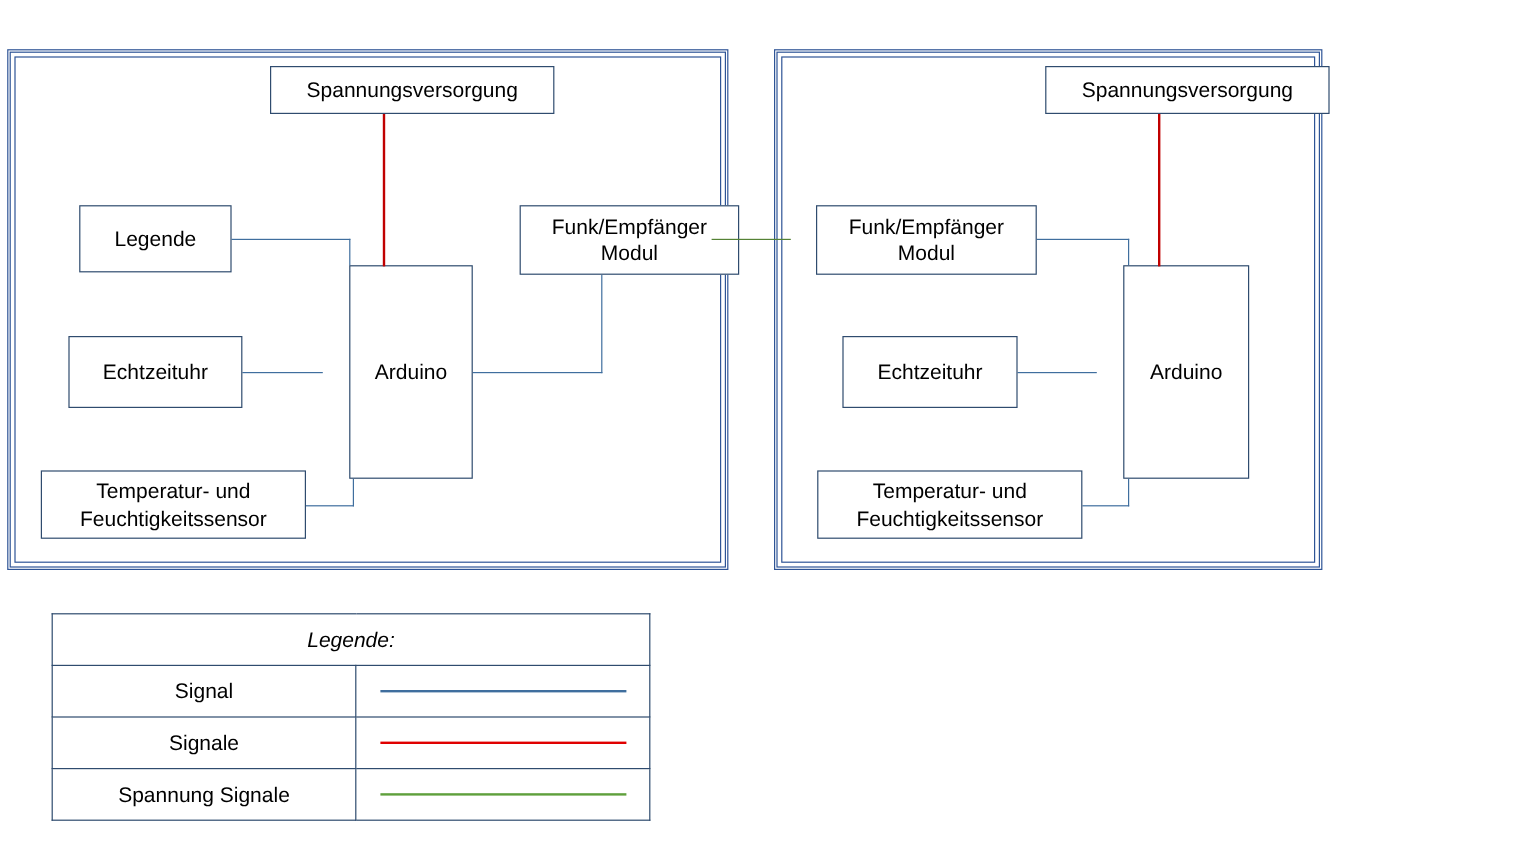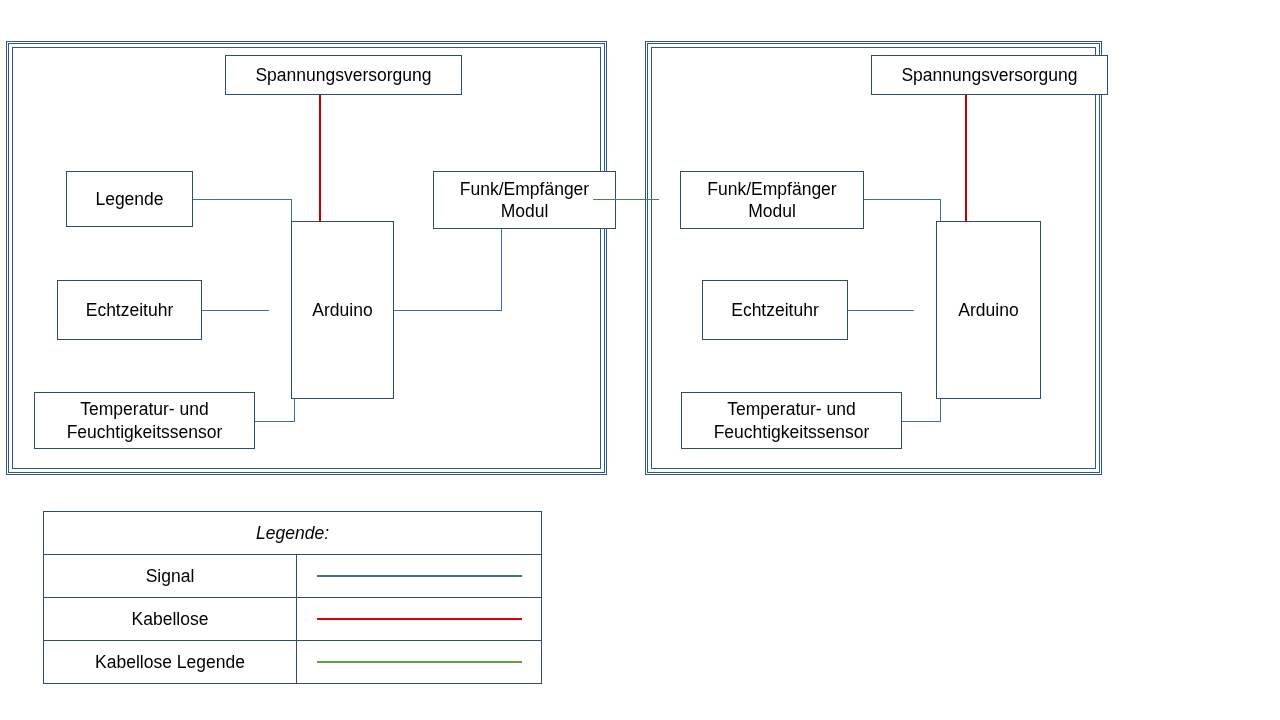--- a/index.html
+++ b/index.html
@@ -187,27 +187,27 @@
         <tr>
       <td class="title-cell" colspan="2">Legende:</td>
     </tr>
     <tr>
       <td class="label-cell">Signal</td>
       <td class="swatch-cell">
         <span class="swatch sig"></span>
       </td>
     </tr>
     <tr>
-      <td class="label-cell">Kabellose</td>
+      <td class="label-cell">Signale</td>
       <td class="swatch-cell">
         <span class="swatch pow"></span>
       </td>
     </tr>
     <tr>
-      <td class="label-cell">Kabellose Legende</td>
+      <td class="label-cell">Spannung Signale</td>
       <td class="swatch-cell">
         <span class="swatch wrl"></span>
       </td>
     </tr>
   </tbody>
     </table>
 
 </div>
 
 </body></html>

